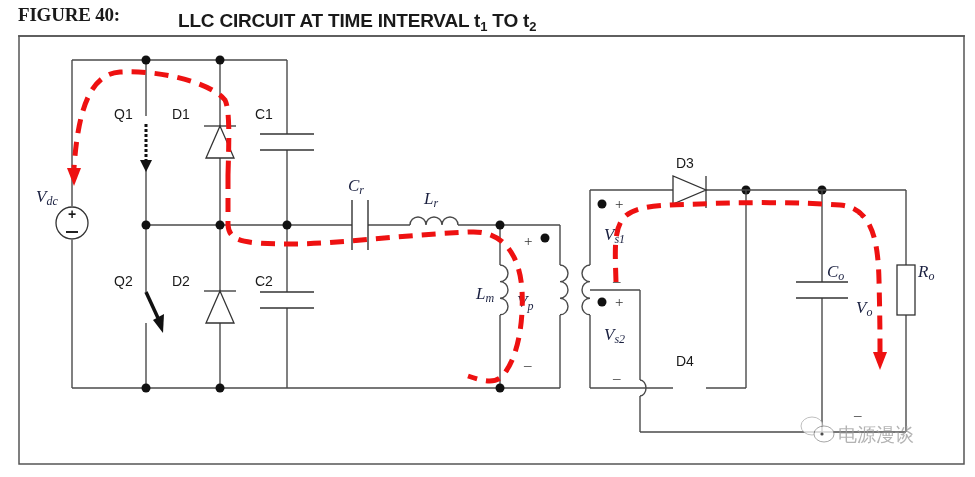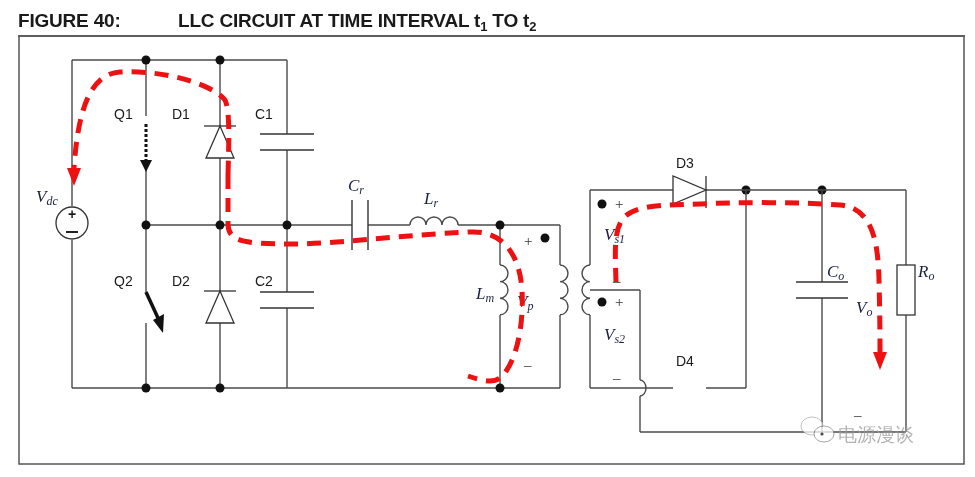--- a/index.html
+++ b/index.html
@@ -2,21 +2,21 @@
 <html><head>
 <meta charset="utf-8">
 <style>
   html, body { margin: 0; padding: 0; background: #ffffff; }
   body { width: 975px; height: 477px; position: relative; overflow: hidden; }
   .fig-title {
     position: absolute; left: 18px; top: 4px; height: 28px;
     font-family: "Liberation Sans", sans-serif; font-weight: bold; font-size: 19px;
     color: #1a1a1a; white-space: nowrap; letter-spacing: -0.2px;
   }
-  .fig-title .num { position: absolute; left: 0; top: 6px; }
+  .fig-title .num { position: absolute; left: 0; top: 0; font-family: Liberation Serif, serif; }
   .fig-title .cap { position: absolute; left: 160px; top: 6px; }
   .fig-title sub { font-size: 13px; vertical-align: -4px; }
   svg#circuit { position: absolute; left: 0; top: 0; }
   .lbl { font-family: "Liberation Sans", sans-serif; font-size: 14px; fill: #1a1a1a; }
   .ital { font-family: "Liberation Serif", serif; font-style: italic; font-size: 17px; fill: #1a2040; }
   .ital-sub { font-size: 12px; }
   .pm { font-family: "Liberation Serif", serif; font-size: 15px; fill: #333; }
   .wire { stroke: #4a4a4a; stroke-width: 1.4; fill: none; }
   .dash { stroke: #ee1111; stroke-width: 5; fill: none; stroke-dasharray: 14 9; stroke-linecap: butt; }
   .wm { font-family: "DejaVu Sans", sans-serif; font-size: 19px; fill: #9a9a9a; }

